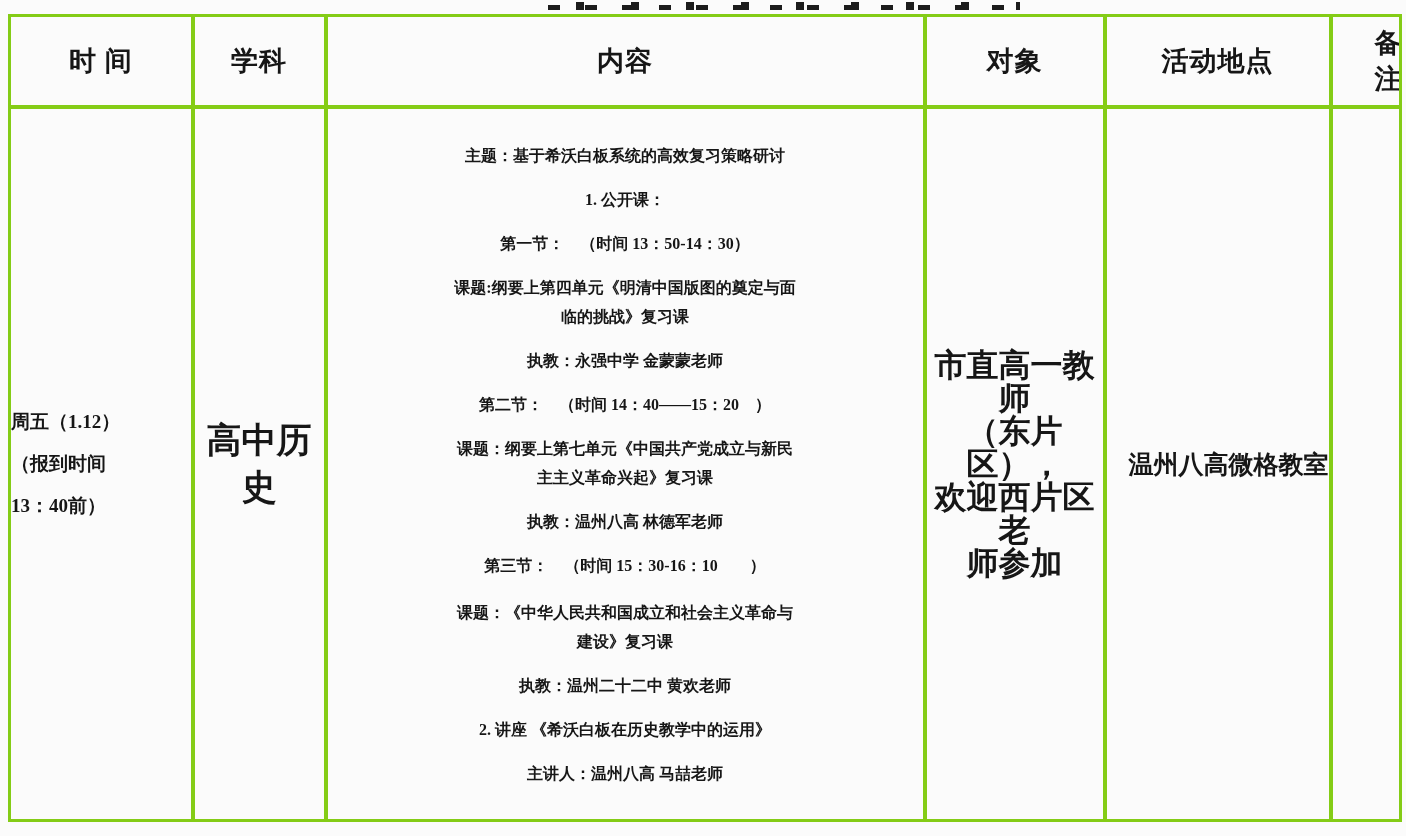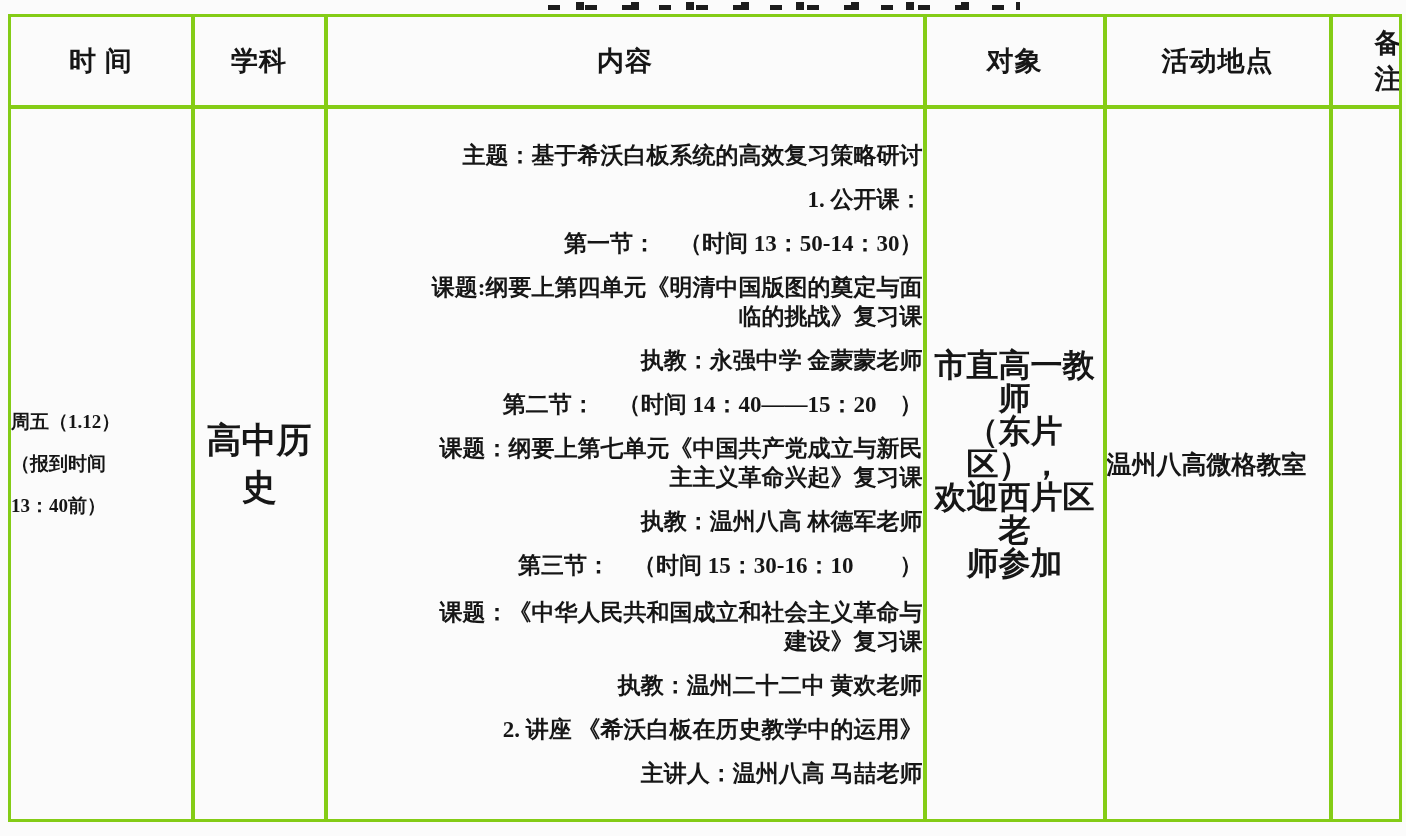--- a/index.html
+++ b/index.html
@@ -47,35 +47,35 @@
   }
 
   .cell-time{
     font-size:19px;font-weight:bold;line-height:42px;
     white-space:pre-line;text-align:left;padding:0 2px 0 4px;
   }
   .cell-subject{
     font-size:35px;font-weight:bold;text-align:center;
   }
   .cell-content{
-    vertical-align:top;text-align:right;
+    vertical-align:top;text-align:center;
     padding:42px 6px 6px 12px;
-    font-size:23px;font-weight:bold;line-height:29px;
+    font-size:16px;font-weight:bold;line-height:29px;
   }
   .cell-content p{
     margin:15px 0 0 0;white-space:pre-line;
   }
   .cell-content p:first-child{margin-top:0;}
   .cell-content p.tight{margin-top:18px;}
   .cell-audience{
     font-size:32px;font-weight:bold;line-height:33px;
     text-align:center;white-space:pre-line;
   }
   .cell-location{
-    font-size:25px;font-weight:bold;text-align:left;
+    font-size:25px;font-weight:bold;text-align:right;
     padding:0 1px;
   }
   .cell-notes{font-size:24px;font-weight:bold;text-align:center;}
 
   col.c-time{width:183px;}
   col.c-subject{width:133px;}
   col.c-content{width:599px;}
   col.c-audience{width:180px;}
   col.c-location{width:226px;}
   col.c-notes{width:70px;}

